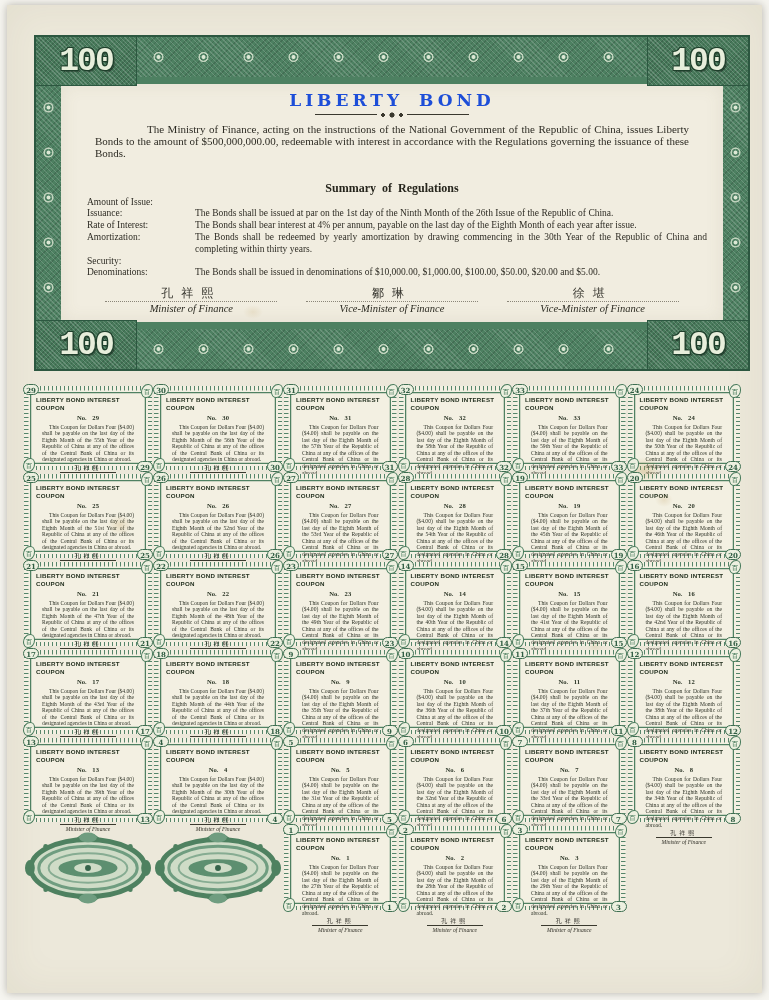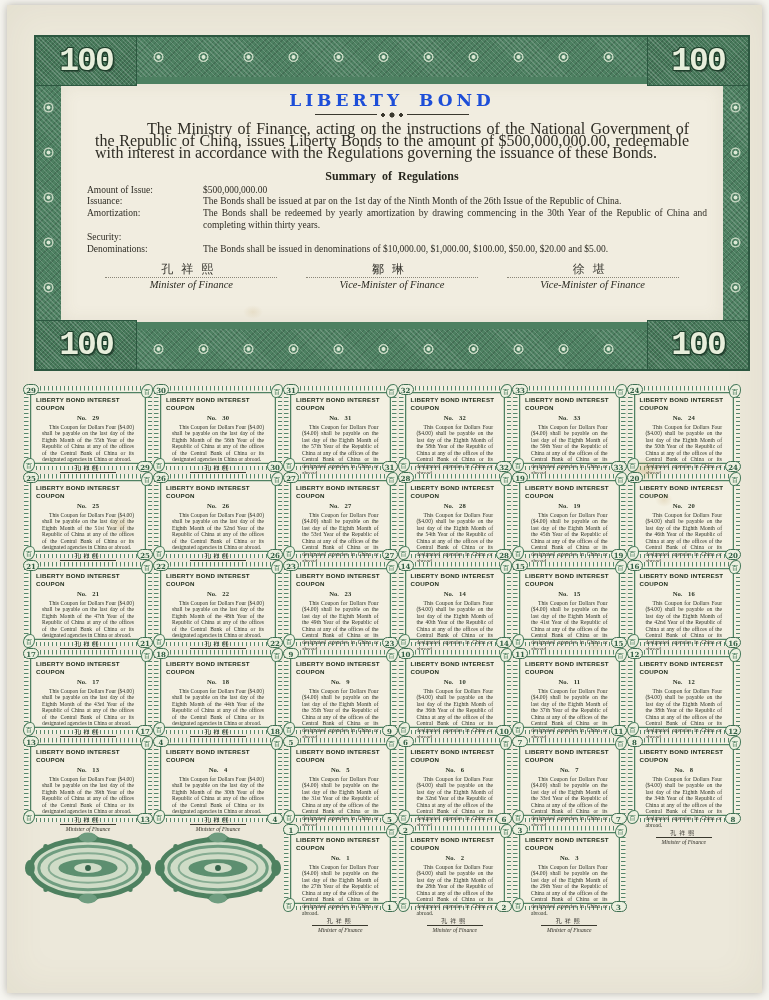--- a/index.html
+++ b/index.html
@@ -34,24 +34,24 @@
 
   
   .cert-content{position:absolute;inset:0;padding-top:7px;color:#2e2c24;}
   .bond-title{text-align:center;font-family:"DejaVu Serif",serif;font-weight:bold;font-size:17px;letter-spacing:4px;word-spacing:6px;color:#1d4ed8;line-height:18px;}
   .divider{display:flex;align-items:center;justify-content:center;height:9px;margin-top:1px;}
   .div-line{width:62px;height:1px;background:#3a382e;}
   .div-orn{width:26px;height:6px;margin:0 2px;background:
       radial-gradient(circle at 4px 3px, #3a382e 1.8px, rgba(0,0,0,0) 2.1px),
       radial-gradient(circle at 13px 3px, #3a382e 2.4px, rgba(0,0,0,0) 2.7px),
       radial-gradient(circle at 22px 3px, #3a382e 1.8px, rgba(0,0,0,0) 2.1px);}
-  .intro{margin:4px 34px 0;font-size:16px;line-height:12.2px;text-align:justify;text-indent:52px;}
-  .summary-title{margin-top:9px;text-align:center;font-weight:bold;font-size:12px;word-spacing:3px;line-height:14px;color:#26251c;}
+  .intro{margin:4px 34px 0;font-size:11px;line-height:12.2px;text-align:justify;text-indent:52px;}
+  .summary-title{margin-top:21px;text-align:center;font-weight:bold;font-size:12px;word-spacing:3px;line-height:14px;color:#26251c;}
   .regs{margin:2px 16px 0 26px;}
-  .reg-row{display:grid;grid-template-columns:102px 1fr;column-gap:14px;font-size:9.5px;line-height:11.8px;}
+  .reg-row{display:grid;grid-template-columns:102px 1fr;column-gap:6px;font-size:9.5px;line-height:11.8px;}
   .reg-text{text-align:justify;}
   .sigs{display:flex;justify-content:space-around;margin:7px 30px 0;}
   .sig-block{width:172px;text-align:center;}
   .sig-name{font-size:12px;line-height:14px;letter-spacing:8px;color:#1f1e18;opacity:.9;}
   .sig-rule{border-bottom:1px dotted #8a8578;margin-top:1px;}
   .sig-title{font-style:italic;font-size:10.5px;line-height:13px;color:#2a2920;}
 
   
   .coupon-grid{position:absolute;left:17px;top:381px;width:716px;display:grid;grid-template-columns:repeat(6,1fr);grid-auto-rows:84px;gap:4px 2px;}
   .coupon{position:relative;background-color:#f3f0e2;box-sizing:border-box;
@@ -100,25 +100,28 @@
           <div class="divider">
             <span class="div-line"></span>
             <span class="div-orn"></span>
             <span class="div-line"></span>
           </div>
           <div class="intro">The Ministry of Finance, acting on the instructions of the National Government of the Republic of China, issues Liberty Bonds to the amount of $500,000,000.00, redeemable with interest in accordance with the Regulations governing the issuance of these Bonds.</div>
           <div class="summary-title">Summary of Regulations</div>
           <div class="regs">
             <div class="reg-row">
               <span class="reg-label">Amount of Issue:</span>
-              <span class="reg-text">$500,000,000.00</span>
             </div>
             <div class="reg-row">
               <span class="reg-label">Issuance:</span>
               <span class="reg-text">The Bonds shall be issued at par on the 1st day of the Ninth Month of the 26th Issue of the Republic of China.</span>
+            </div>
+            <div class="reg-row">
+              <span class="reg-label">Rate of Interest:</span>
+              <span class="reg-text">The Bonds shall bear interest at 4% per annum, payable on the last day of the Eighth Month of each year after issue.</span>
             </div>
             <div class="reg-row">
               <span class="reg-label">Amortization:</span>
               <span class="reg-text">The Bonds shall be redeemed by yearly amortization by drawing commencing in the 30th Year of the Republic of China and completing within thirty years.</span>
             </div>
             <div class="reg-row">
               <span class="reg-label">Security:</span>
             </div>
             <div class="reg-row">
               <span class="reg-label">Denominations:</span>

